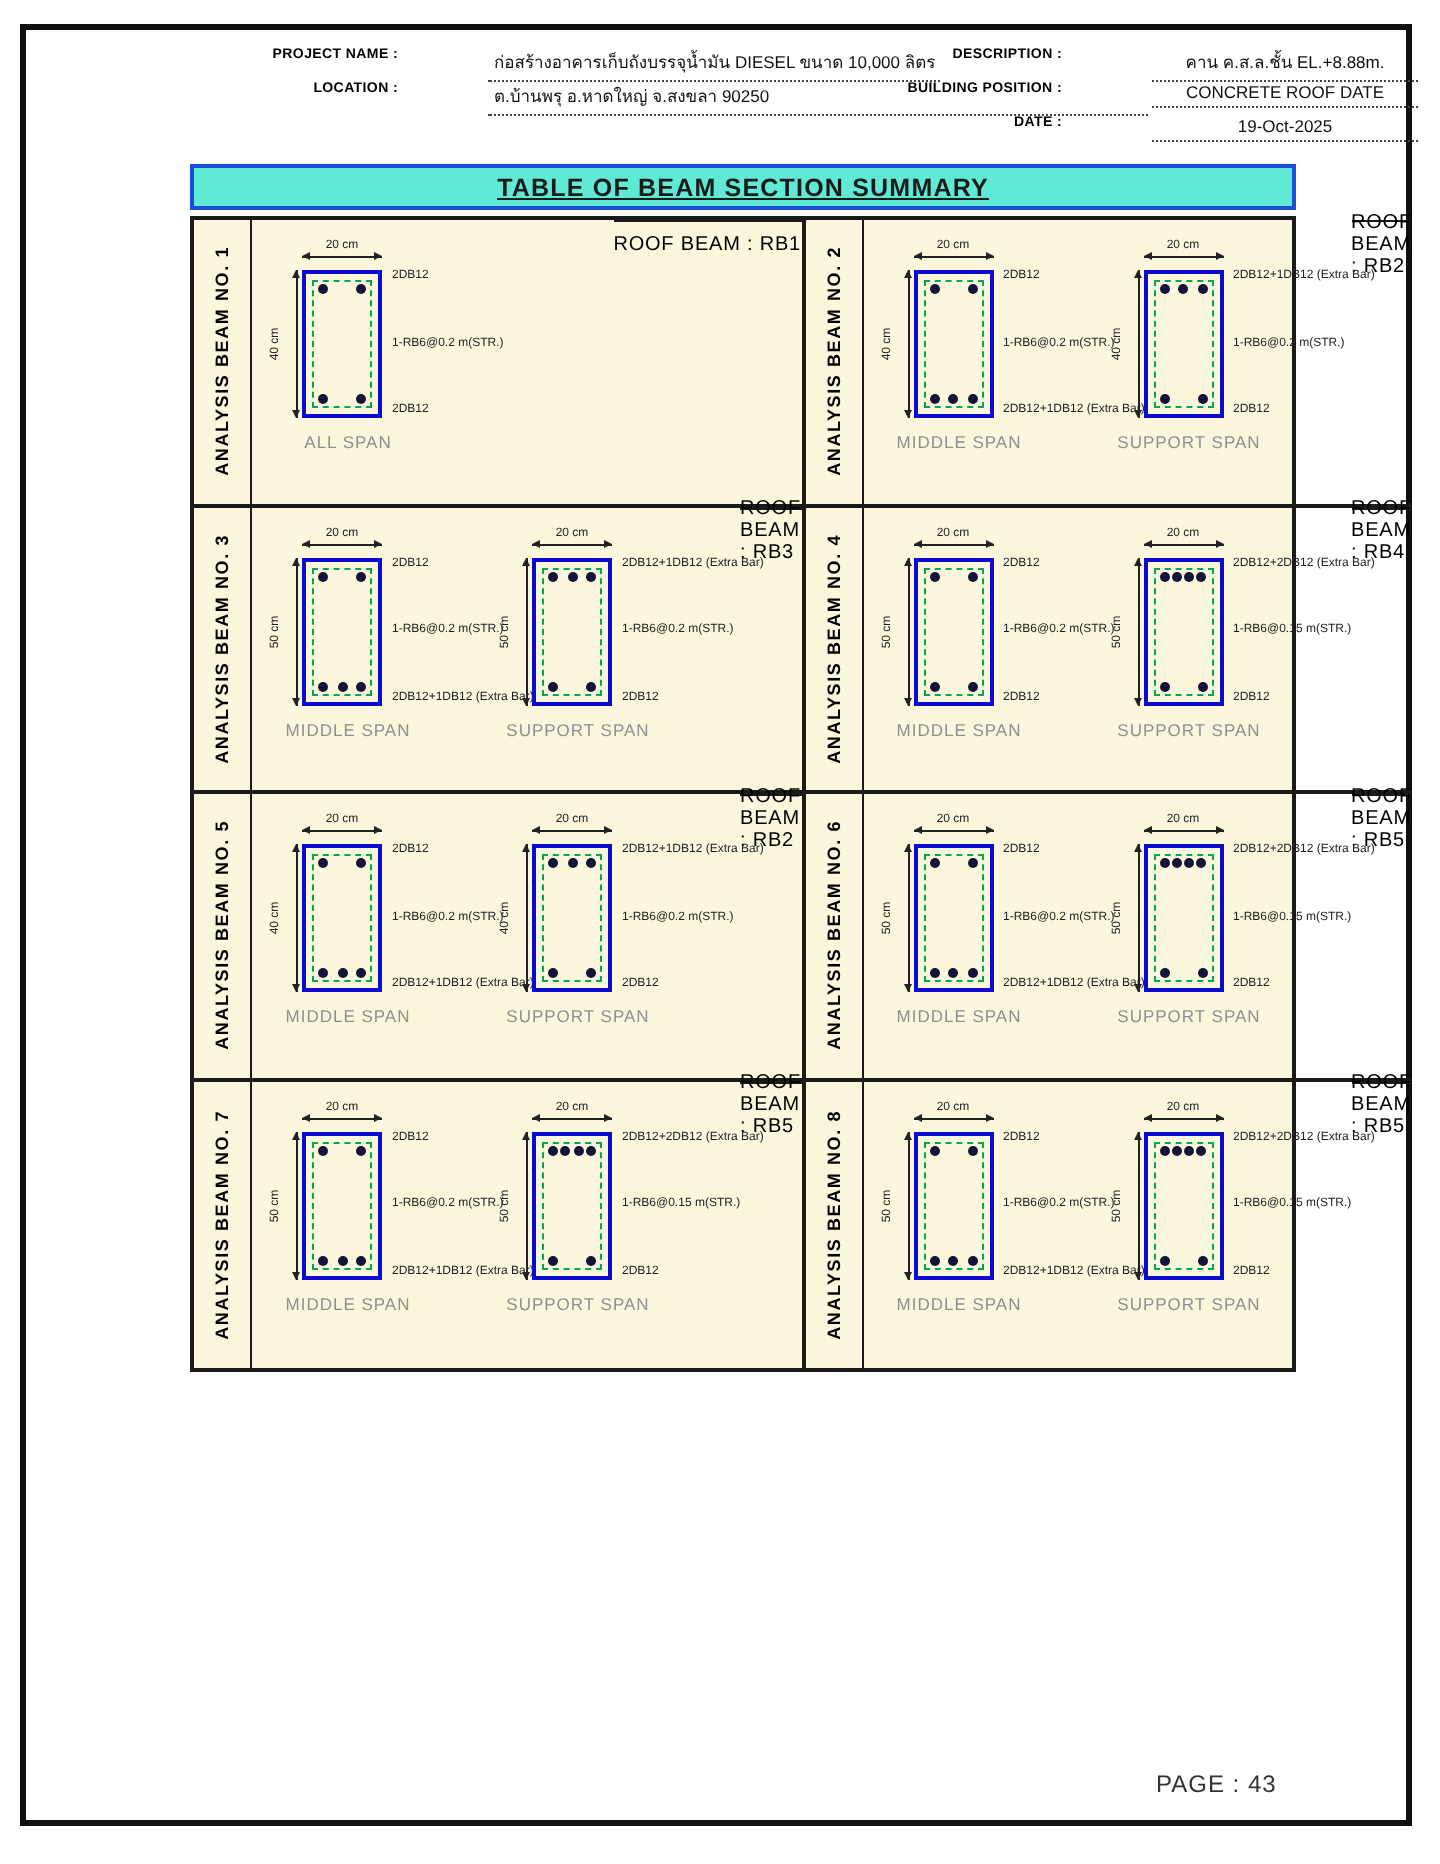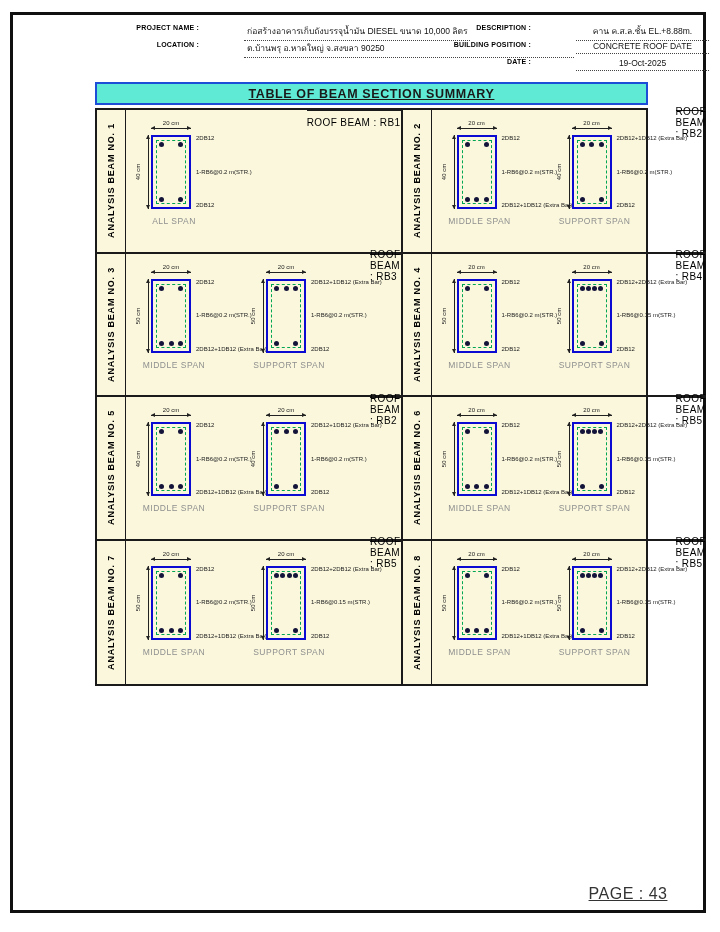--- a/index.html
+++ b/index.html
@@ -106,21 +106,21 @@
   .sec-labels {
     position: absolute; left: 56px; top: 16px; height: 74px; width: 62px;
     display: flex; flex-direction: column; justify-content: space-between;
   }
   .sec-labels span { font-size: 6px; line-height: 7px; white-space: nowrap; color: #222; }
   .caption {
     position: absolute; left: -12px; top: 97px; width: 92px; text-align: center;
     font-size: 8.5px; color: #8f8f8f; letter-spacing: 0.5px; white-space: nowrap;
   }
   
-  .page-number { position: absolute; left: 565px; top: 870px; width: 100px; text-align: center; font-size: 16px; color: #333; letter-spacing: 0.5px; text-decoration: underline; }
+  .page-number { position: absolute; left: 565px; top: 870px; width: 100px; text-align: left; font-size: 12px; color: #333; letter-spacing: 0.5px; }
 </style>
 </head>
 <body>
 
 <div class="frame">
 
   <div class="header-left">
     <div class="hrow">
       <div class="hlabel">PROJECT NAME :</div>
       <div class="hval">ก่อสร้างอาคารเก็บถังบรรจุน้ำมัน DIESEL ขนาด 10,000 ลิตร</div>

